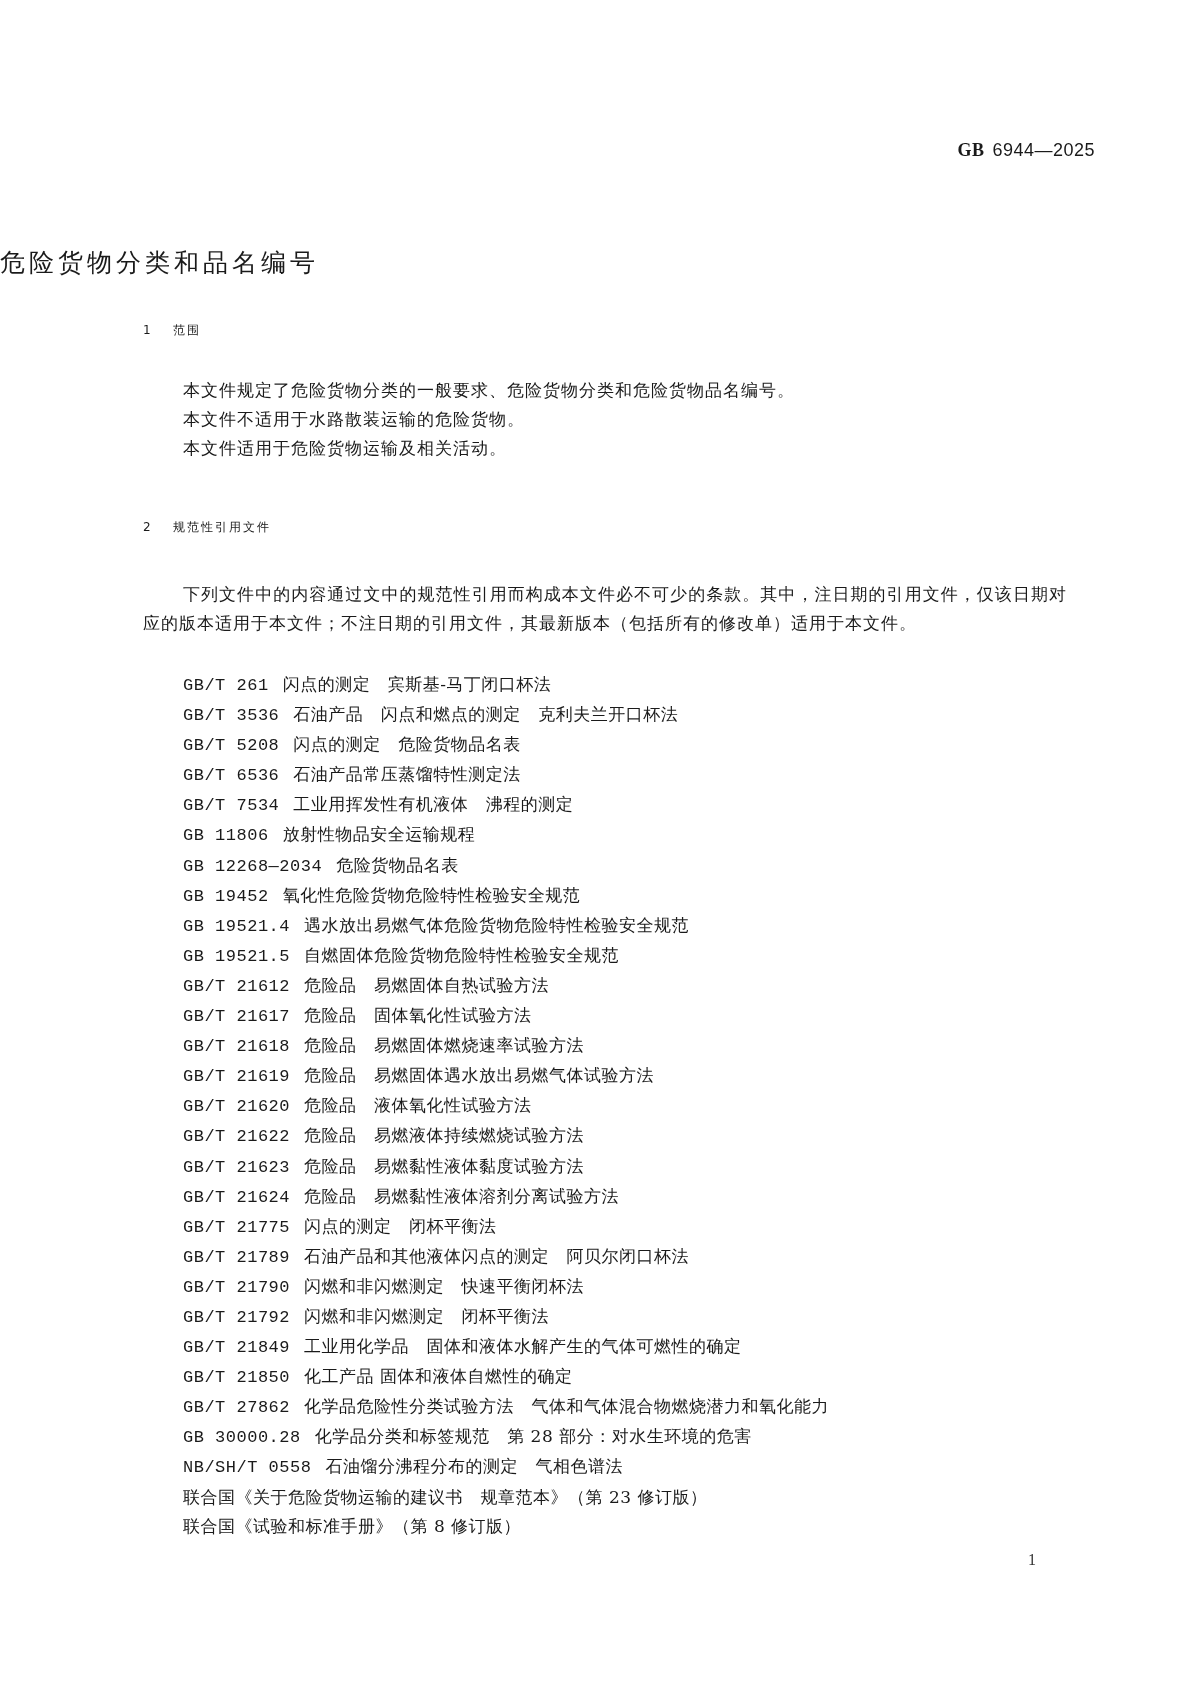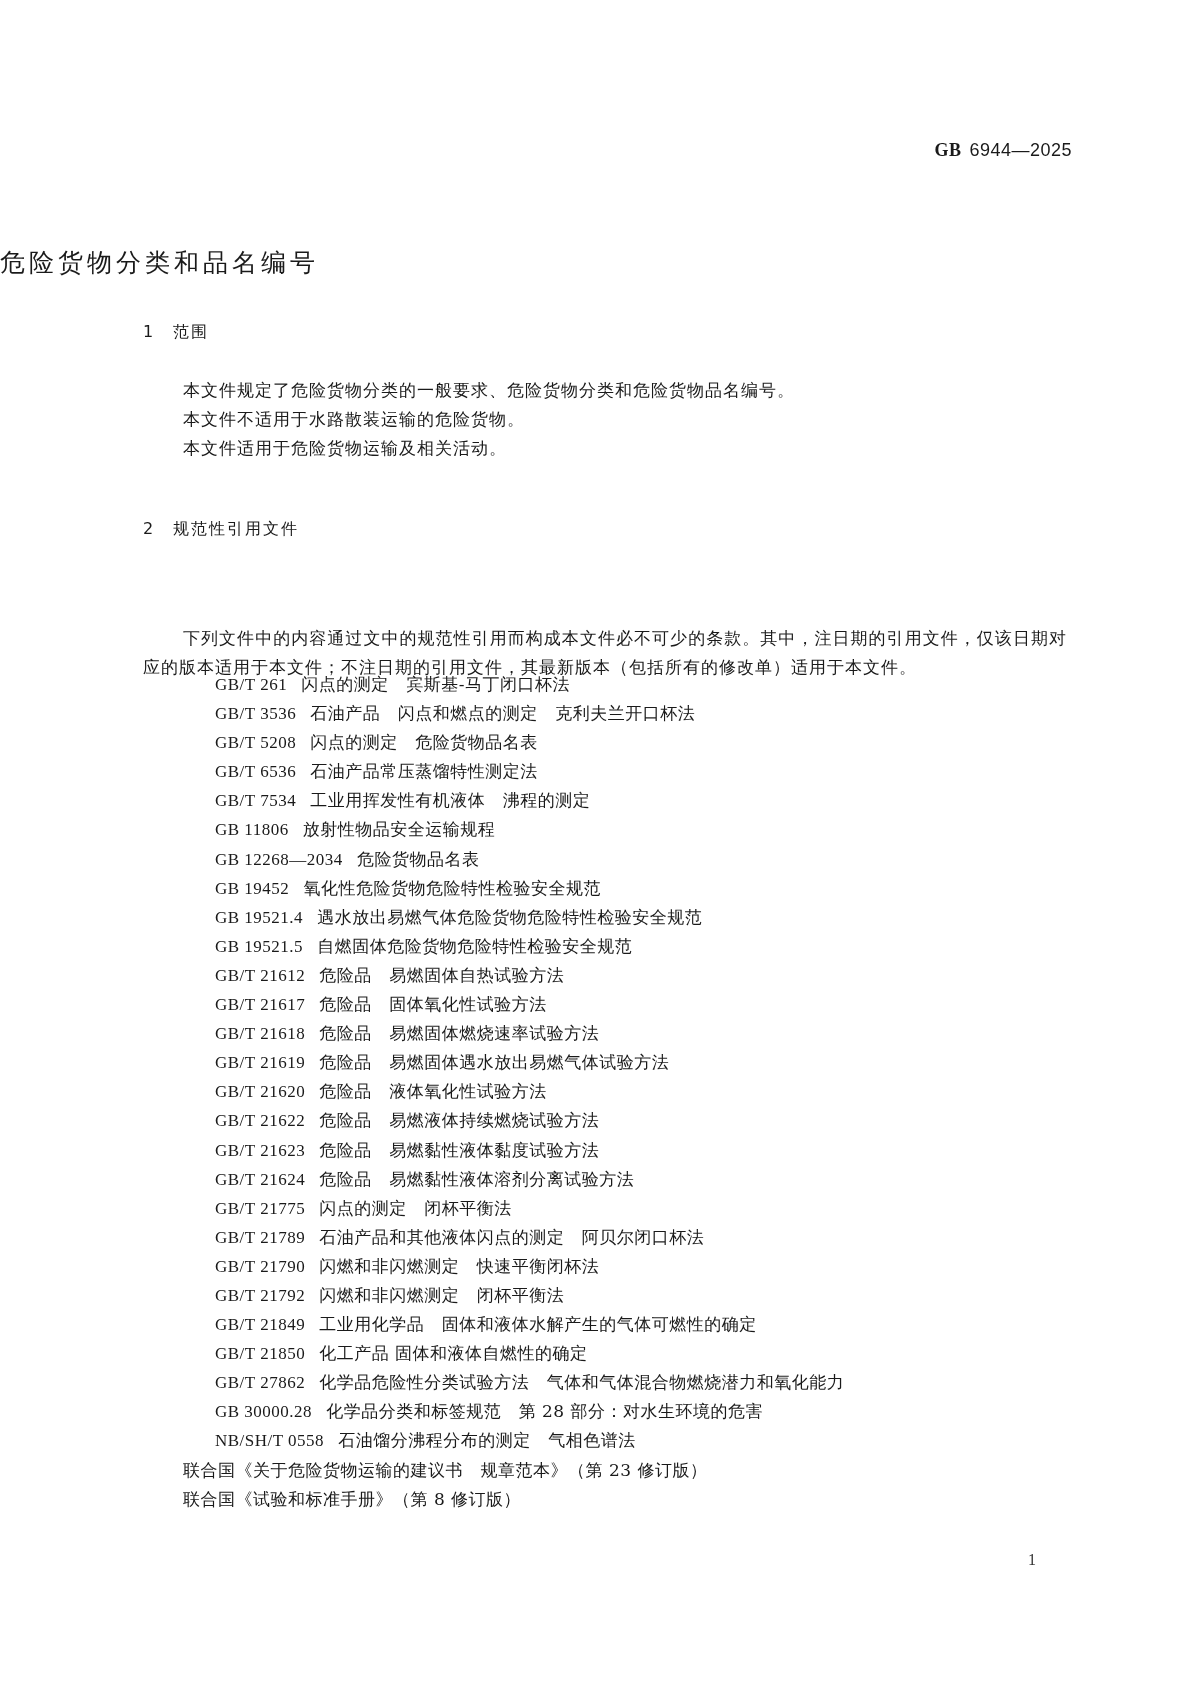--- a/index.html
+++ b/index.html
@@ -1,26 +1,26 @@
 <!DOCTYPE html>
 <html><head>
 <meta charset="utf-8">
 <style>
   html, body { margin: 0; padding: 0; background: #ffffff; }
   body { width: 1191px; height: 1685px; position: relative; overflow: hidden; color: #1a1a1a; }
-  .std-code { position: absolute; right: 119px; top: 140px; font-size: 18px; font-family: "Liberation Sans", sans-serif; letter-spacing: 0.5px; }
+  .std-code { position: absolute; right: 96px; top: 140px; font-size: 18px; font-family: "Liberation Sans", sans-serif; letter-spacing: 0.5px; }
   .std-code .gb { font-family: "Liberation Serif", serif; font-weight: bold; margin-right: 8px; }
   .title { position: absolute; left: 0; width: 100%; top: 246px; font-size: 25px; font-family: "DejaVu Sans", sans-serif; letter-spacing: 4px; }
-  .section-heading { position: absolute; left: 143px; font-size: 16px; font-family: "DejaVu Sans", sans-serif; letter-spacing: 2px; }
+  .section-heading { position: absolute; left: 143px; font-size: 12px; font-family: "DejaVu Sans", sans-serif; letter-spacing: 2px; }
   .section-heading .num { display: inline-block; width: 30px; }
   .para { position: absolute; left: 183px; font-size: 17px; font-family: "DejaVu Serif", serif; line-height: 29px; letter-spacing: 1px; }
   .justify-block { position: absolute; left: 143px; width: 924px; font-size: 17px; font-family: "DejaVu Serif", serif; line-height: 29px; text-indent: 40px; text-align: justify; letter-spacing: 1px; }
   .refs { position: absolute; left: 183px; top: 670px; font-size: 17px; font-family: "DejaVu Serif", serif; line-height: 29.1px; letter-spacing: 0.5px; }
   .ref-row { white-space: nowrap; }
-  .ref-code { font-family: Liberation Serif, serif; margin-right: 14px; margin-left: 32px; }
+  .ref-code { font-family: Liberation Mono, monospace; margin-right: 14px; }
   .page-num { position: absolute; left: 1028px; top: 1551px; font-size: 16px; font-family: "Liberation Serif", serif; color: #333; }
 </style>
 </head>
 <body>
 
 <div class="std-code">
   <span class="gb">GB</span><span>6944—2025</span>
 </div>
 
 <div class="title">危险货物分类和品名编号</div>
@@ -32,21 +32,21 @@
 <div class="para" style="top:376px;">
   <div>本文件规定了危险货物分类的一般要求、危险货物分类和危险货物品名编号。</div>
   <div>本文件不适用于水路散装运输的危险货物。</div>
   <div>本文件适用于危险货物运输及相关活动。</div>
 </div>
 
 <div class="section-heading" style="top:519px;">
   <span class="num">2</span><span>规范性引用文件</span>
 </div>
 
-<div class="justify-block" style="top:580px;margin-top:44px;">下列文件中的内容通过文中的规范性引用而构成本文件必不可少的条款。其中，注日期的引用文件，仅该日期对应的版本适用于本文件；不注日期的引用文件，其最新版本（包括所有的修改单）适用于本文件。</div>
+<div class="justify-block" style="top:580px;">下列文件中的内容通过文中的规范性引用而构成本文件必不可少的条款。其中，注日期的引用文件，仅该日期对应的版本适用于本文件；不注日期的引用文件，其最新版本（包括所有的修改单）适用于本文件。</div>
 
 <div class="refs" id="ref-list">
     <div class="ref-row"><span class="ref-code">GB/T 261</span><span>闪点的测定　宾斯基-马丁闭口杯法</span></div>
     <div class="ref-row"><span class="ref-code">GB/T 3536</span><span>石油产品　闪点和燃点的测定　克利夫兰开口杯法</span></div>
     <div class="ref-row"><span class="ref-code">GB/T 5208</span><span>闪点的测定　危险货物品名表</span></div>
     <div class="ref-row"><span class="ref-code">GB/T 6536</span><span>石油产品常压蒸馏特性测定法</span></div>
     <div class="ref-row"><span class="ref-code">GB/T 7534</span><span>工业用挥发性有机液体　沸程的测定</span></div>
     <div class="ref-row"><span class="ref-code">GB 11806</span><span>放射性物品安全运输规程</span></div>
     <div class="ref-row"><span class="ref-code">GB 12268—2034</span><span>危险货物品名表</span></div>
     <div class="ref-row"><span class="ref-code">GB 19452</span><span>氧化性危险货物危险特性检验安全规范</span></div>

